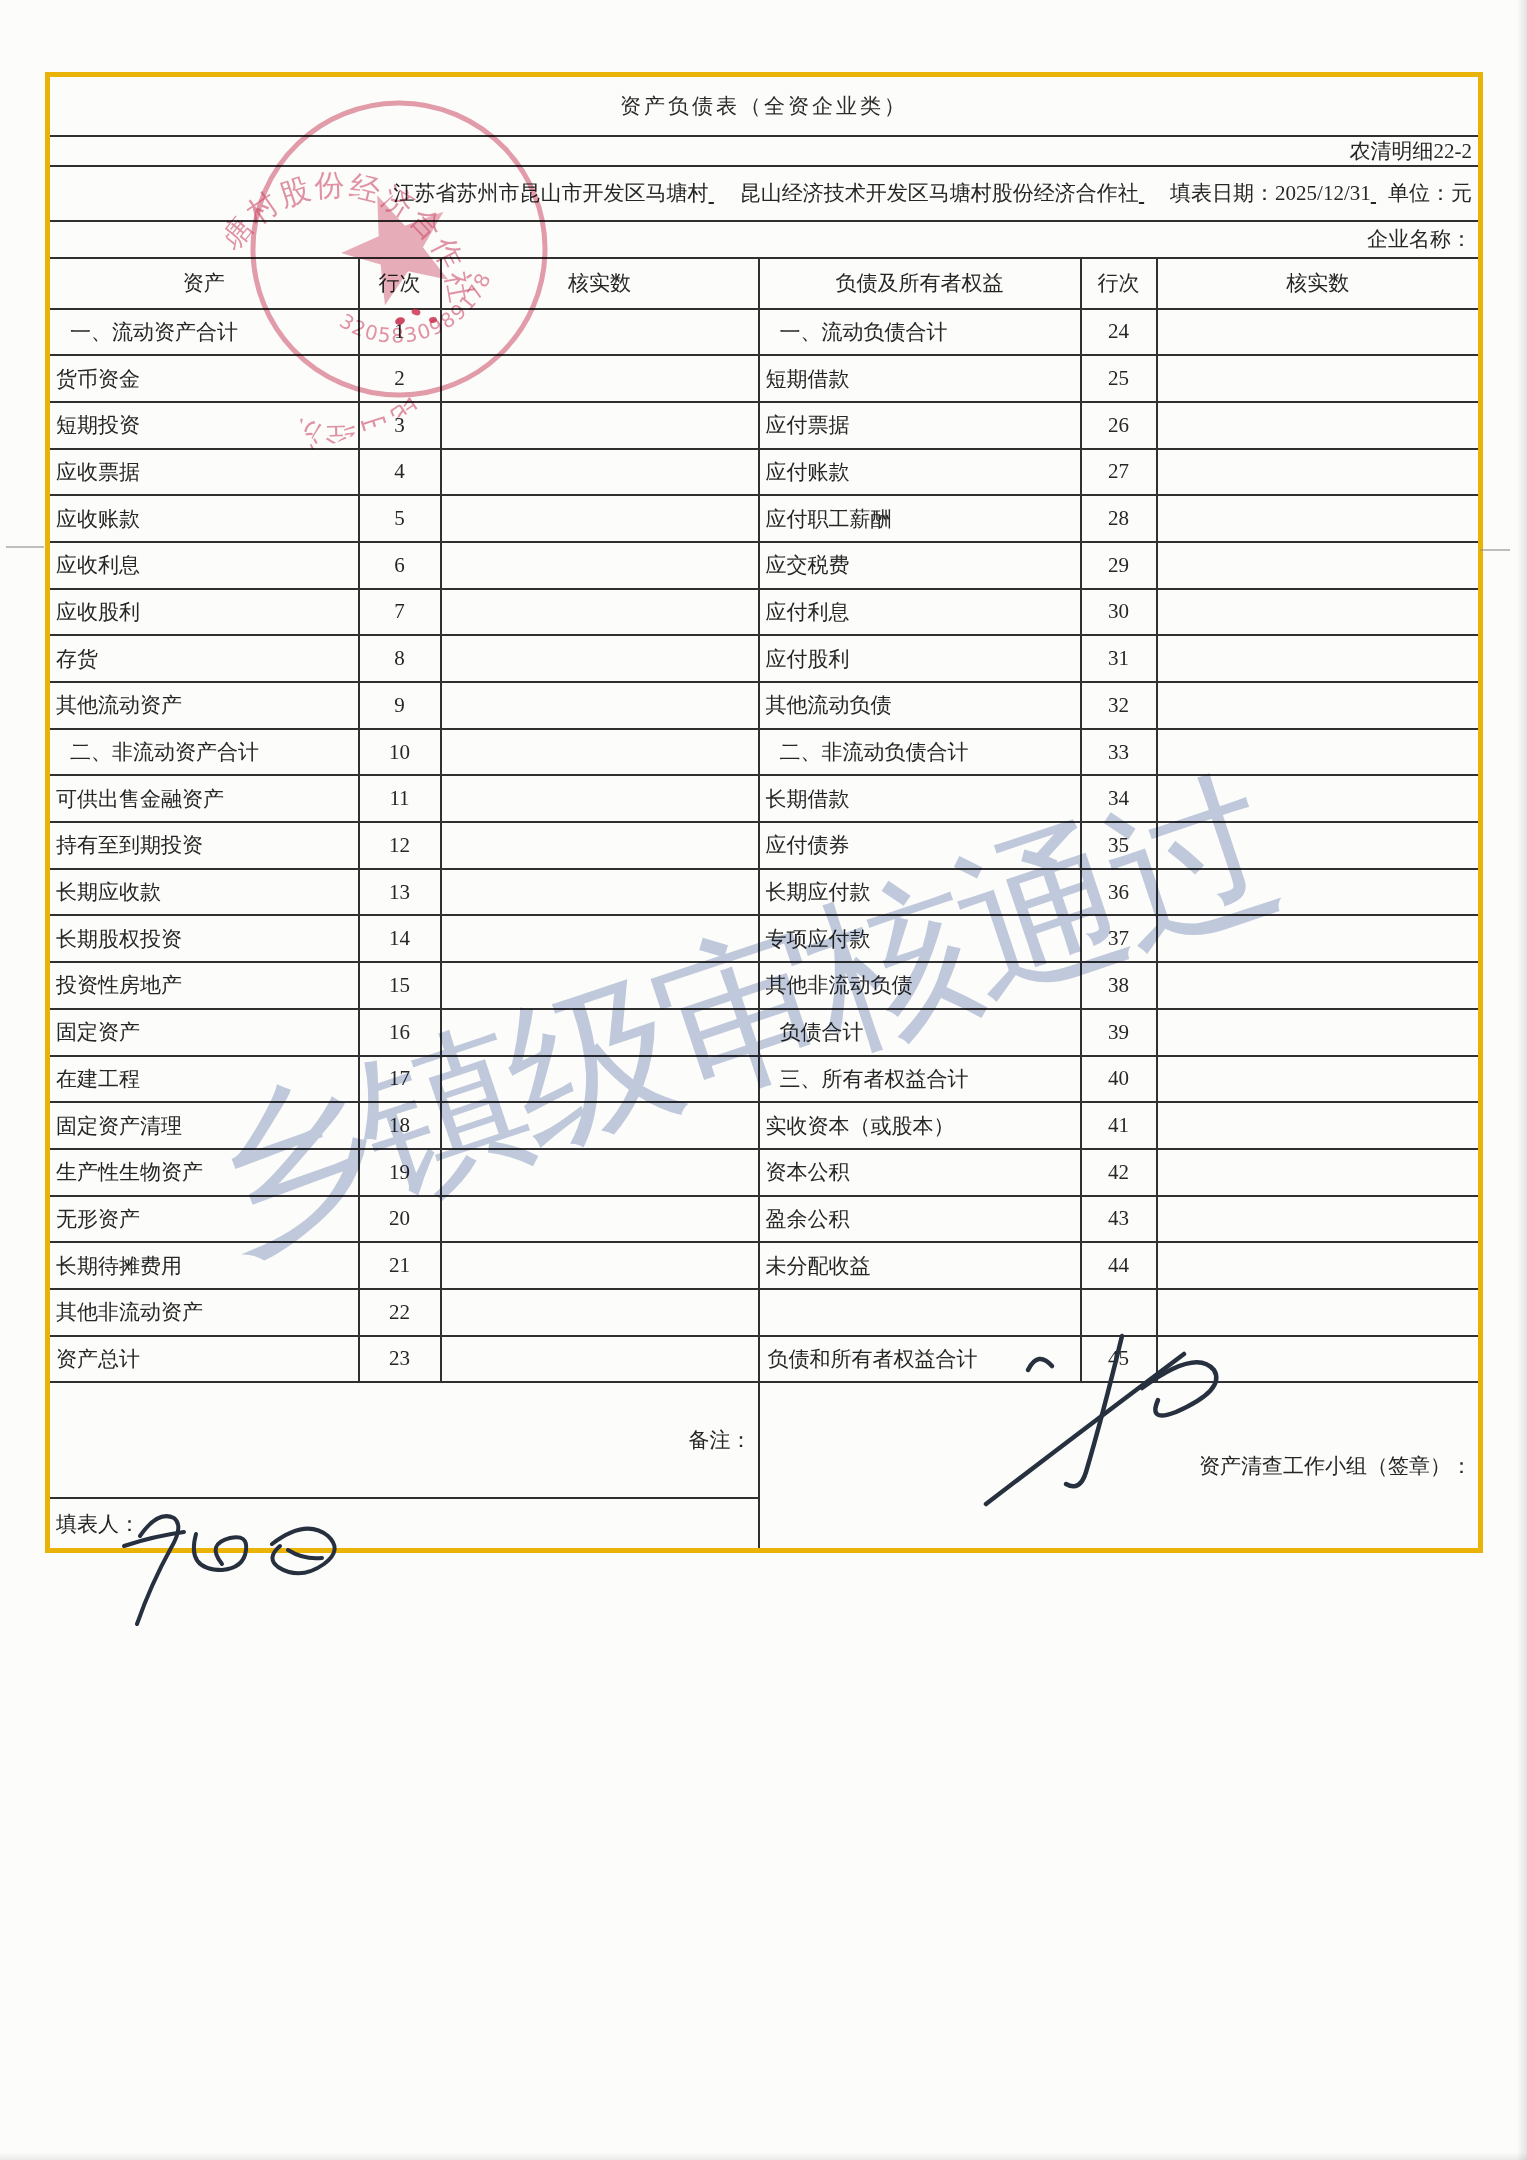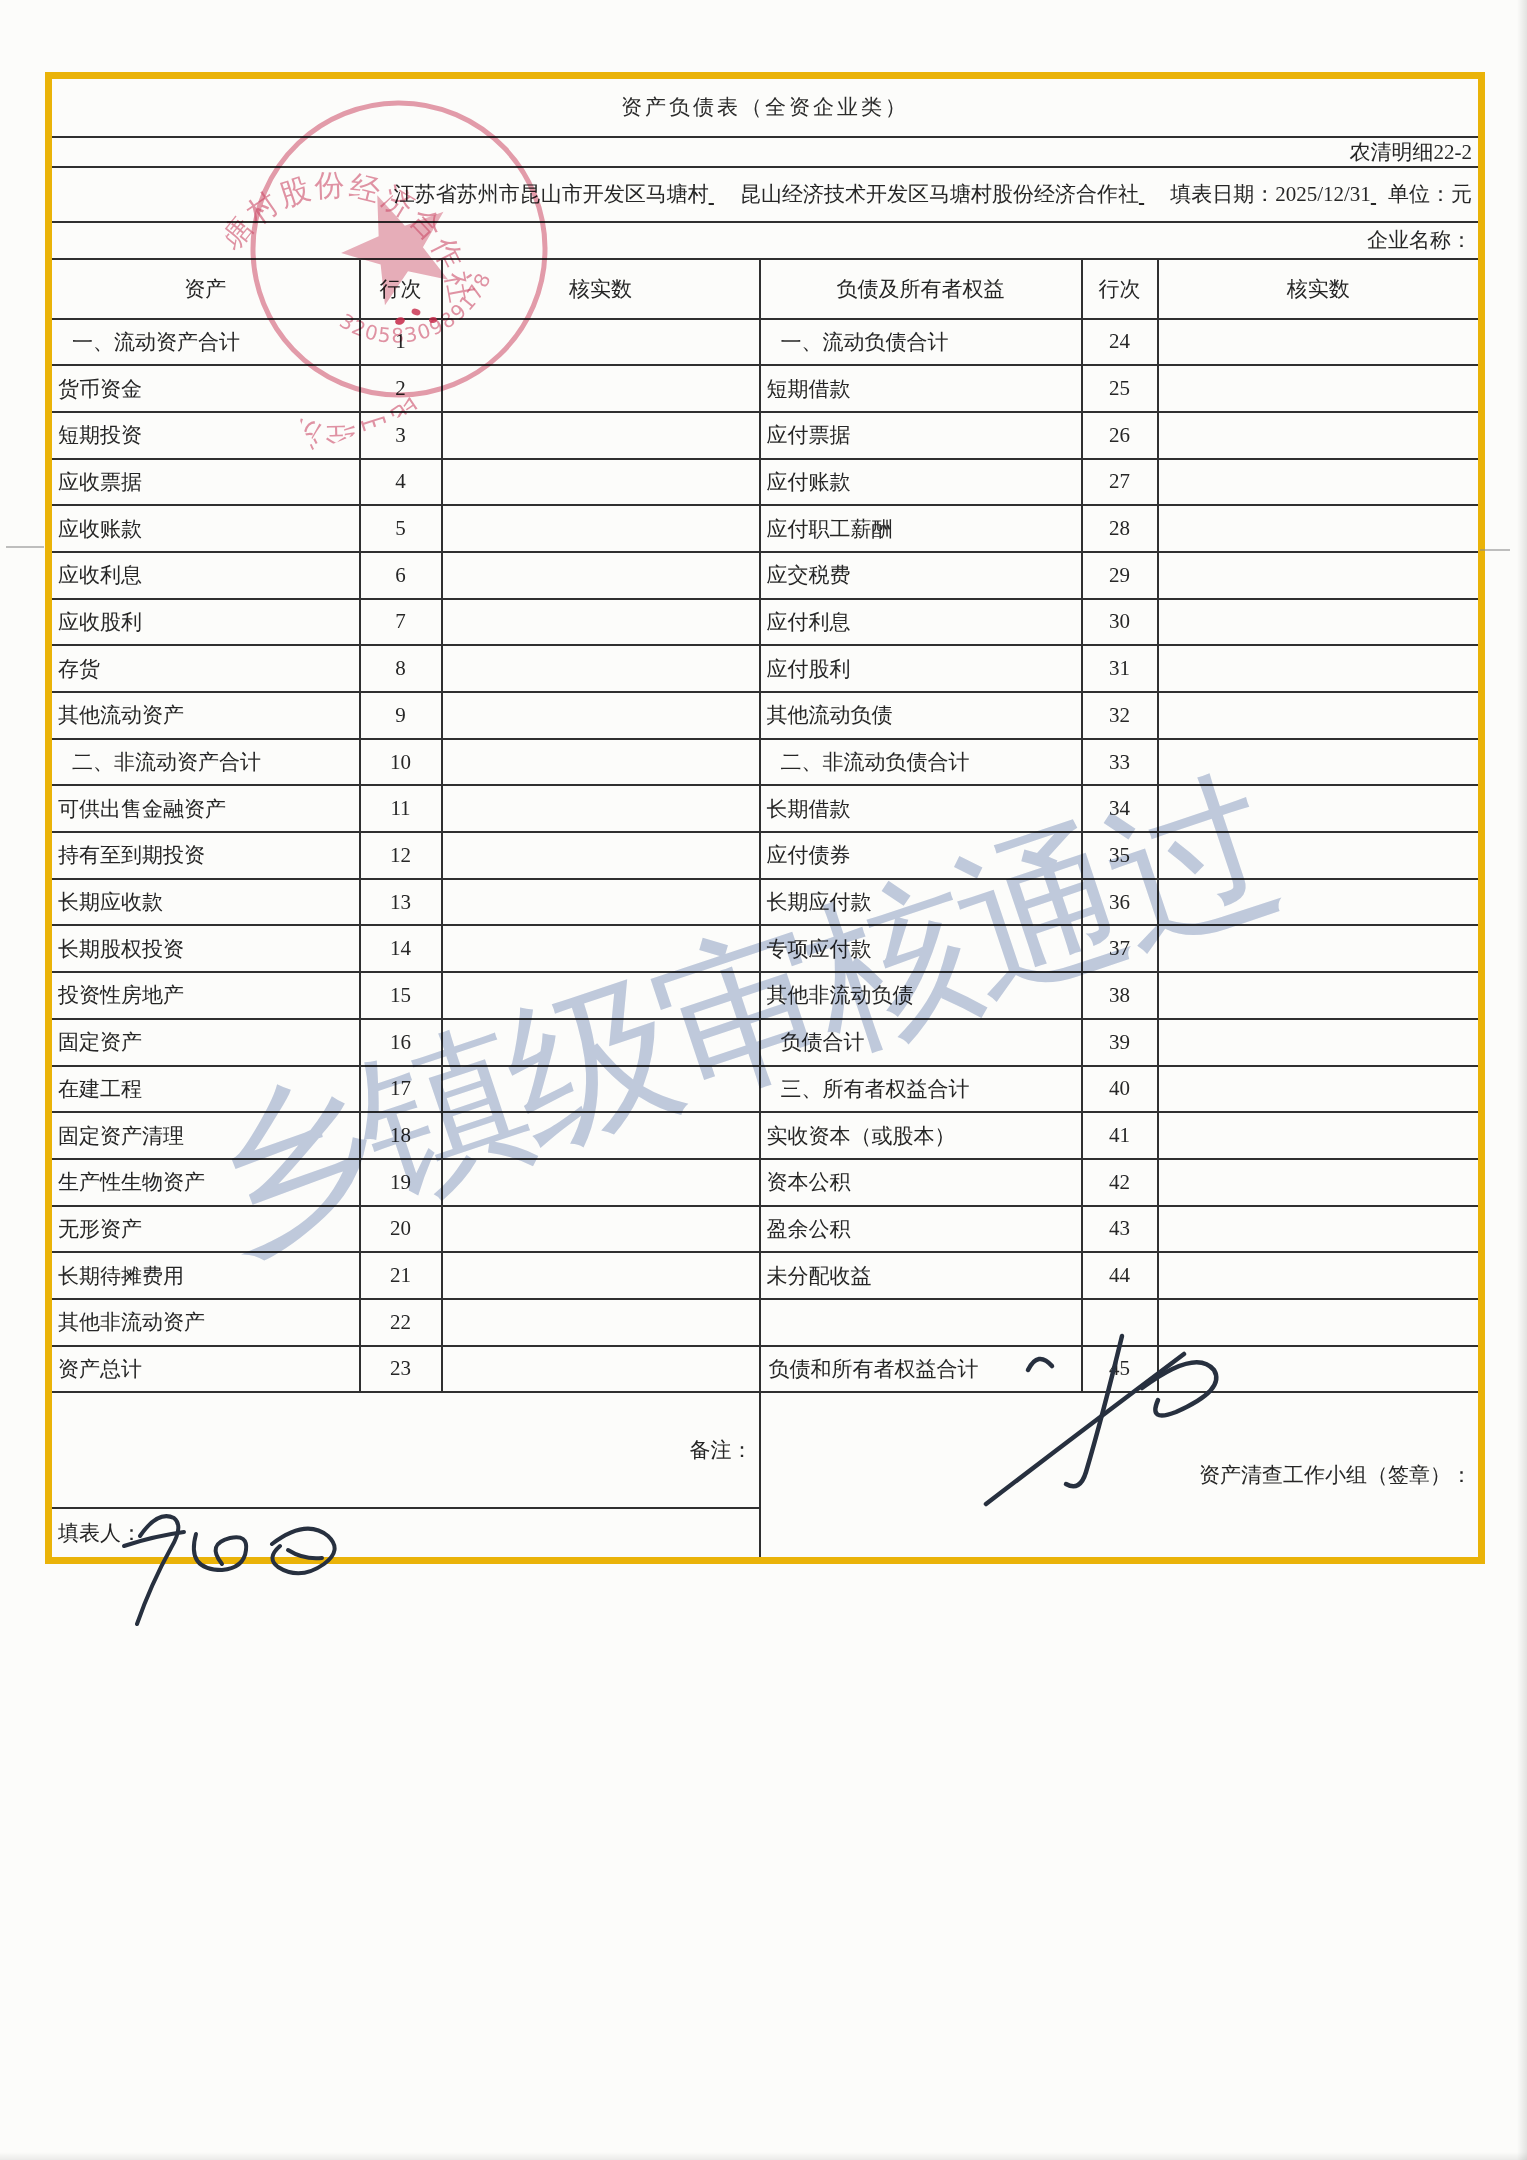--- a/index.html
+++ b/index.html
@@ -9,37 +9,37 @@
     overflow:hidden;
   }
   
   #edge-right{position:absolute;right:0;top:0;width:10px;height:100%;
     background:linear-gradient(to right, rgba(0,0,0,0), rgba(0,0,0,0.10));}
   #edge-bottom{position:absolute;left:0;bottom:0;width:100%;height:8px;
     background:linear-gradient(to bottom, rgba(0,0,0,0), rgba(0,0,0,0.07));}
 
   #sheet{position:absolute;left:45px;top:72px;}
   table.bs{border-collapse:collapse;table-layout:fixed;width:1433px;
-    border:7px solid #eab308;background:transparent;}
+    border:5px solid #eab308;background:transparent;}
   table.bs td{border:2px solid #303030;padding:0 6px;vertical-align:middle;
     font-size:21px;overflow:hidden;white-space:nowrap;}
   
   td.band{border-left:none;border-right:none;}
   tr.r-title{height:61px;}
   td.title-cell{text-align:center;font-size:34px;letter-spacing:3px;color:#2b2b2b;}
   tr.r-formcode{height:28px;}
   td.formcode-cell{text-align:right;font-size:20px;padding-right:10px;}
   tr.r-address{height:55px;text-decoration:underline;}
   td.address-cell{text-align:right;font-size:20px;padding-right:12px;}
   td.address-cell span{display:inline-block;}
   td.address-cell .gap{margin-left:26px;}
   td.address-cell .gap-sm{margin-left:12px;}
   tr.r-company{height:37px;}
   td.company-cell{text-align:right;font-size:19px;padding-left:8px;}
-  tr.r-header{height:60px;}
+  tr.r-header{height:51px;}
   tr.r-header td{text-align:center;font-size:21px;}
   tr.r-data{height:46.7px;}
   td.lbl{padding-left:30px;}
   td.lbl.sec{padding-left:20px;}
   td.lbl.flush{padding-left:8px;}
   td.num{text-align:center;font-size:20px;}
   tr.r-remarks{height:116px;text-align:right;}
   td.remarks-cell{vertical-align:top;padding:6px 8px;font-size:20px;}
   td.workgroup-cell{vertical-align:top;padding:8px 8px;font-size:21px;}
   tr.r-preparer{height:52px;}

